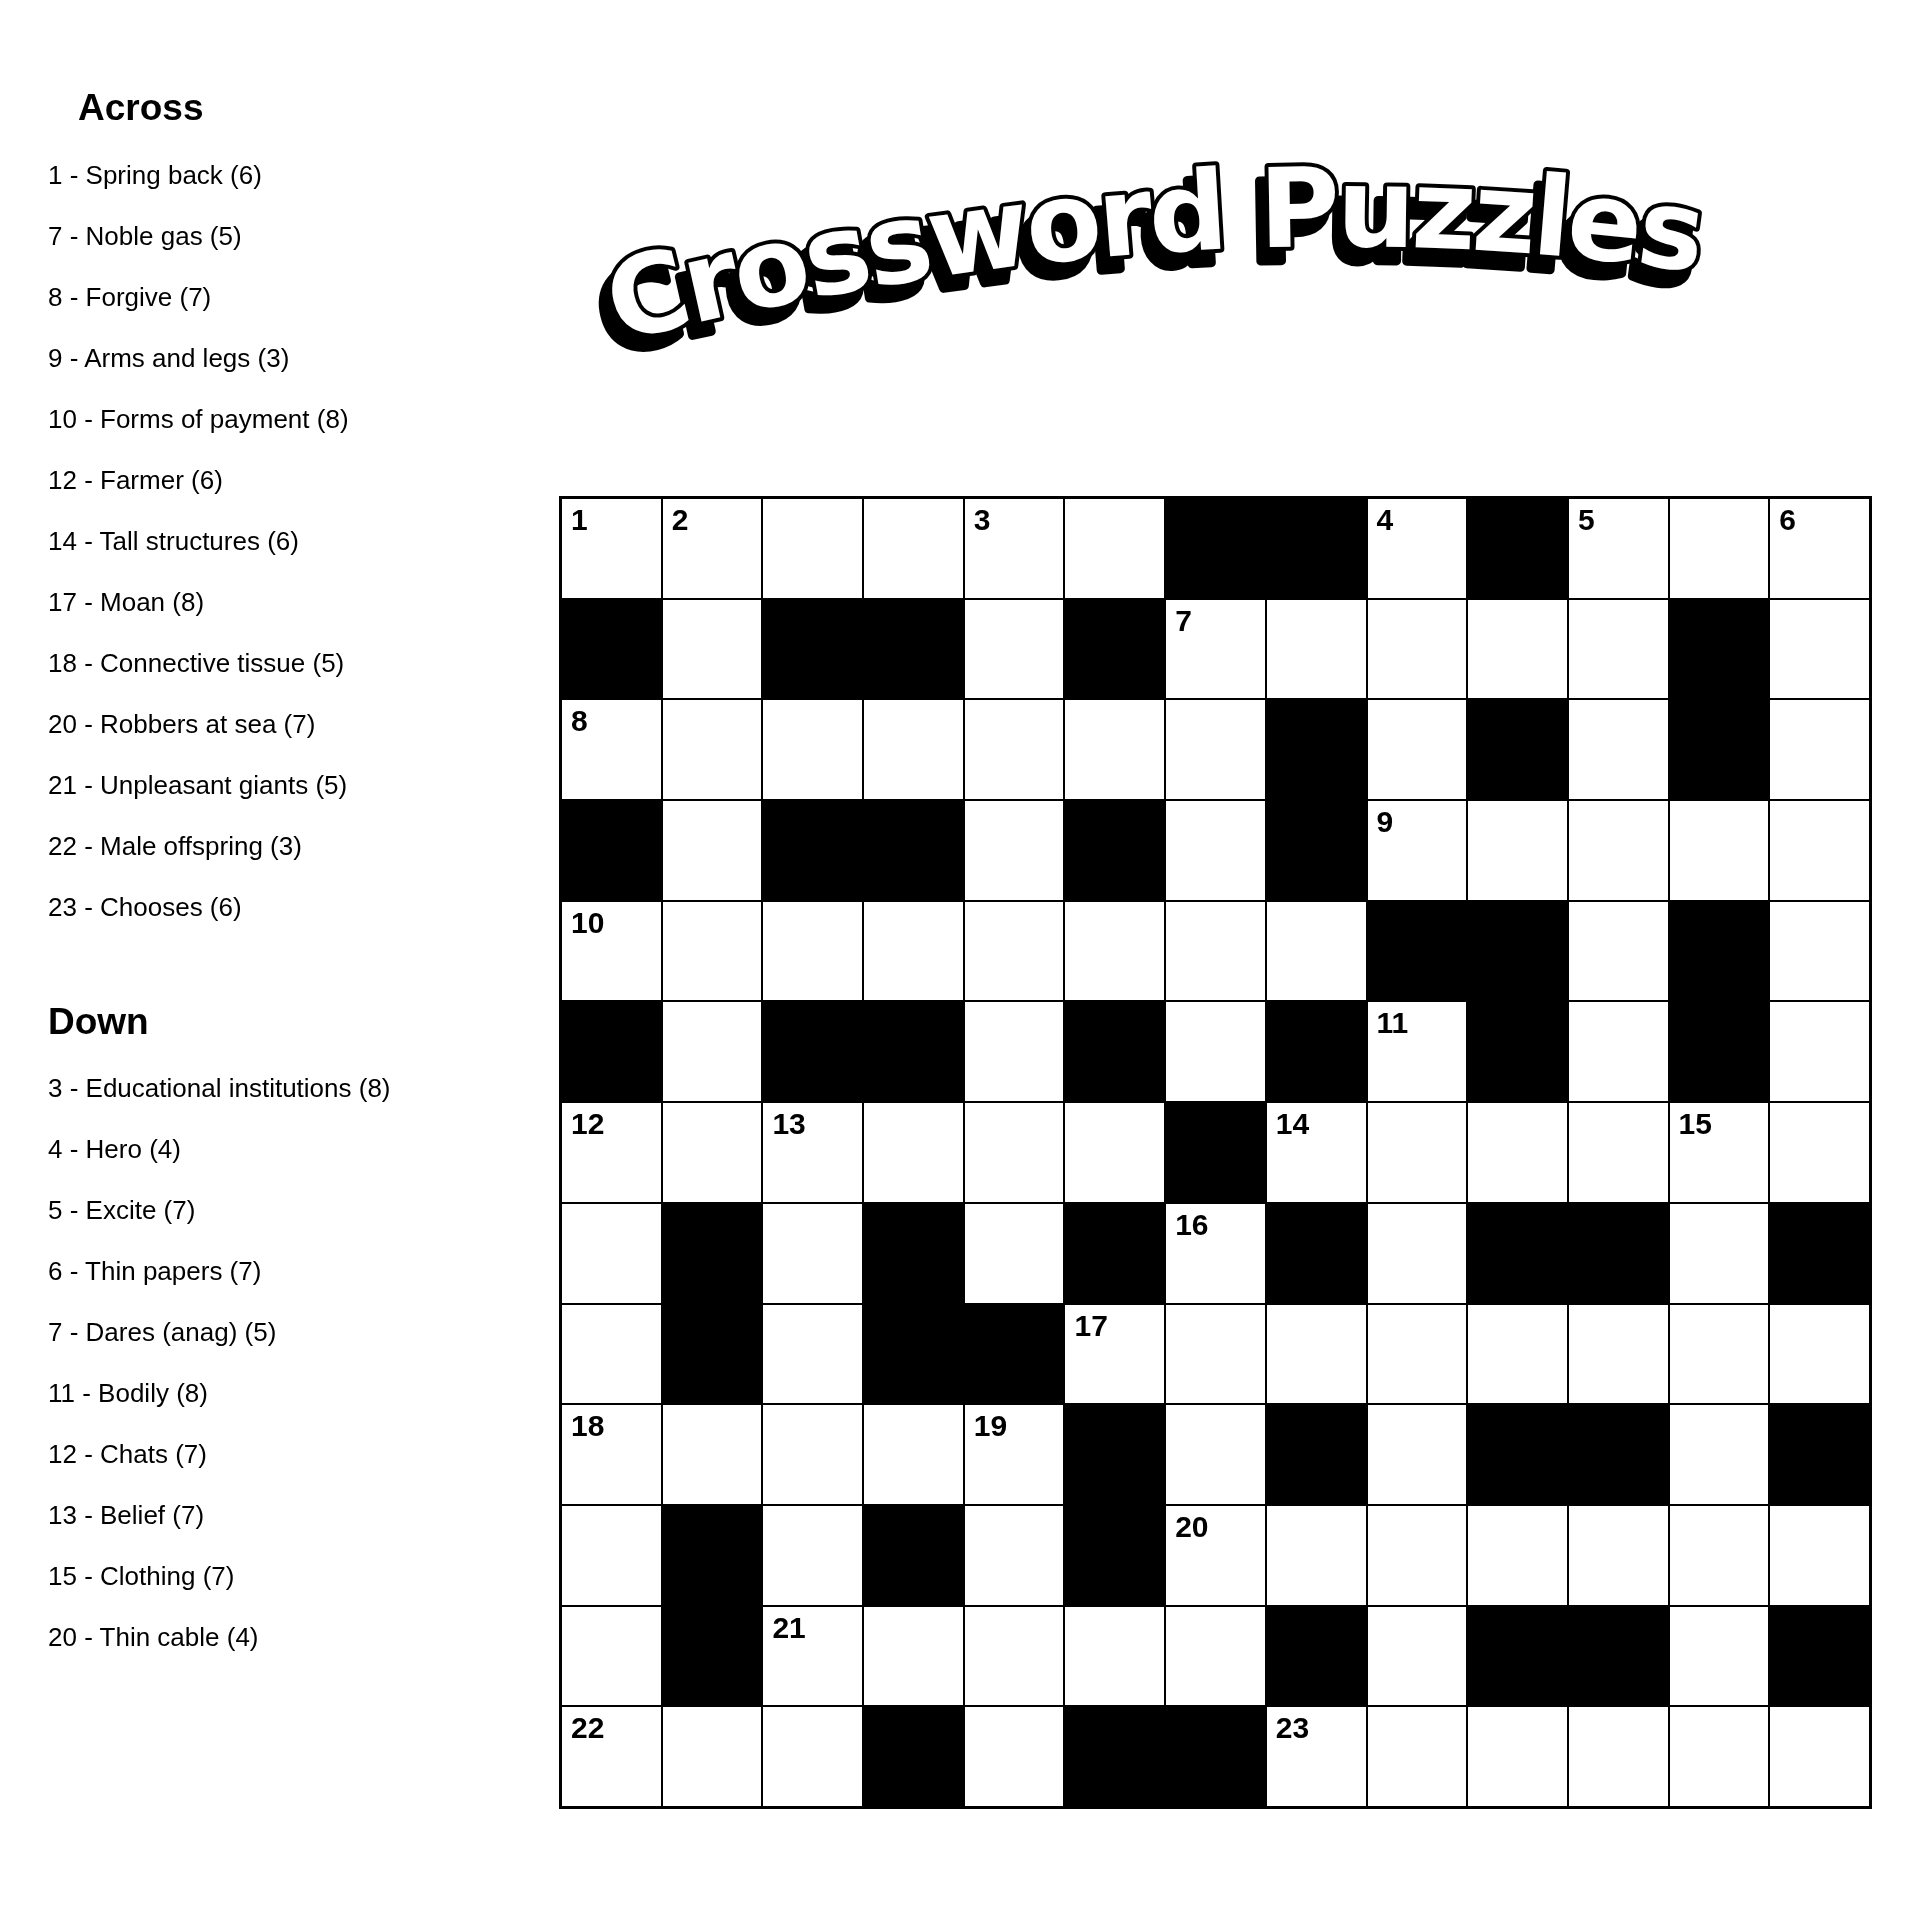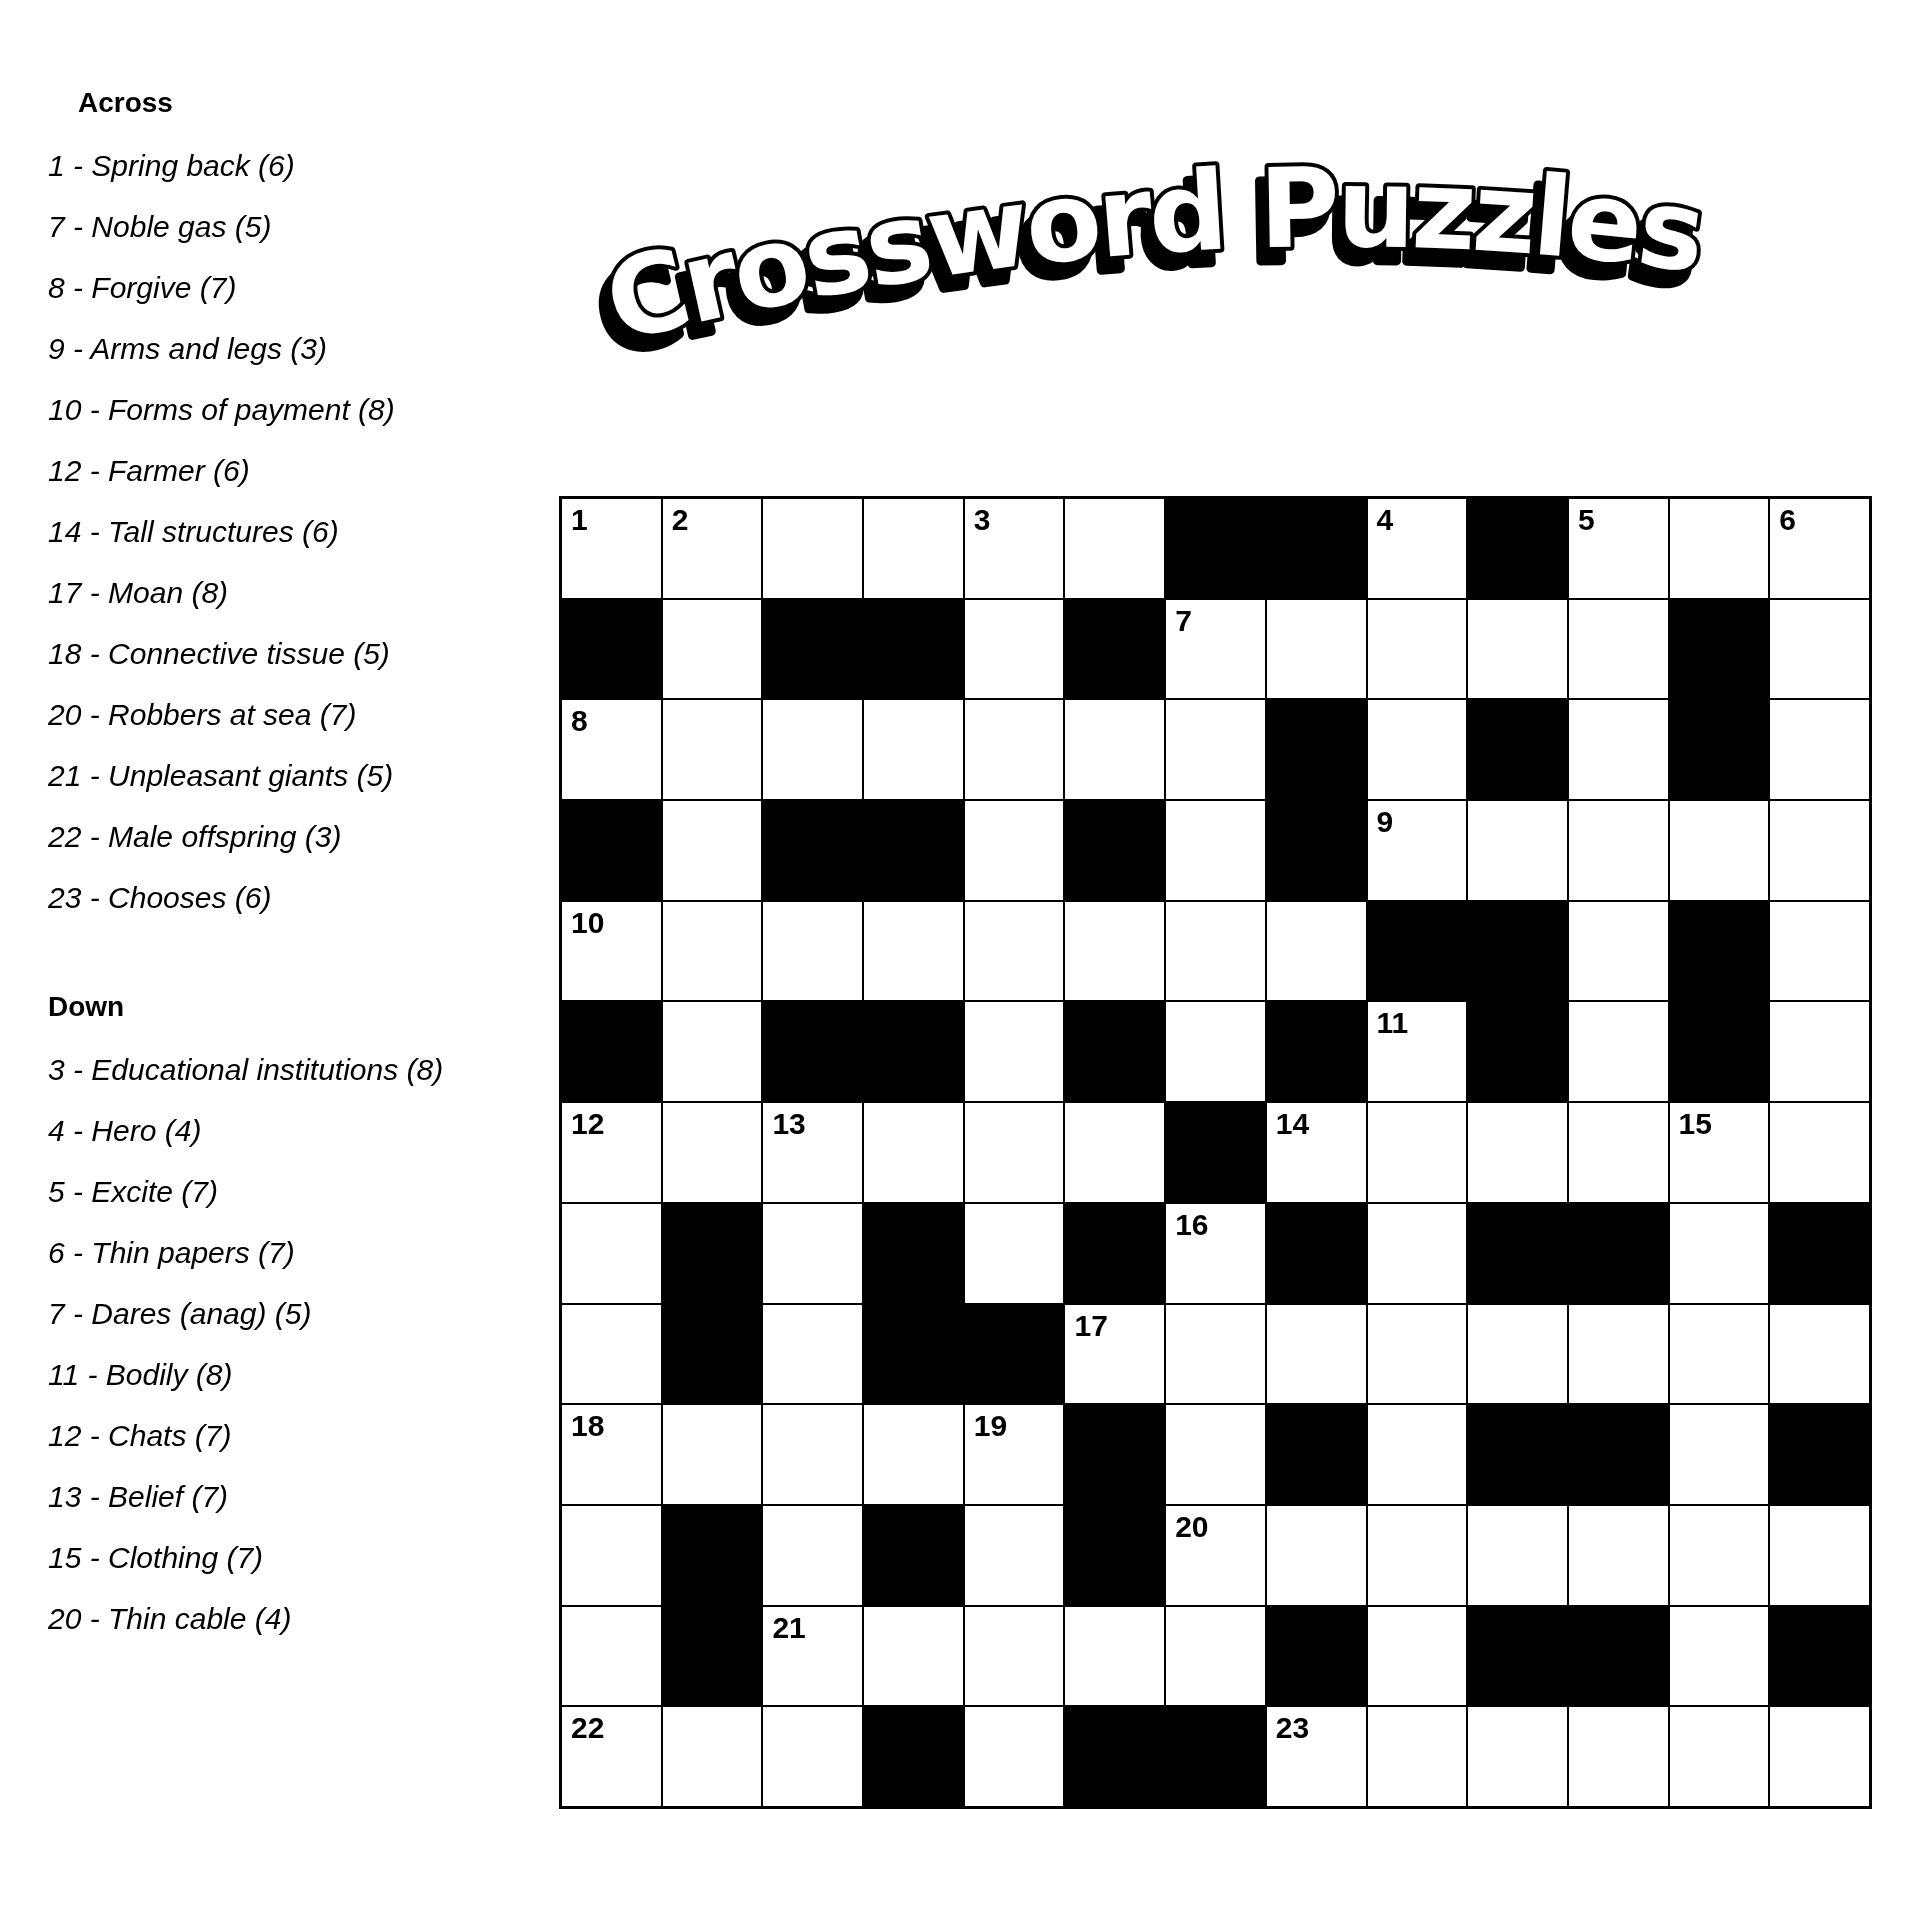--- a/index.html
+++ b/index.html
@@ -15,37 +15,36 @@
   .page { position: relative; width: 1920px; height: 1920px; }
 
   
   .clues {
     position: absolute;
     left: 48px;
     top: 88px;
     width: 520px;
   }
   .clues h2 {
-    font-size: 28px;
+    font-size: 37px;
     font-weight: bold;
     margin: 0;
     line-height: 1.1;
   }
   .clues h2.indent { margin-left: 30px; }
   .clues ul {
     list-style: none;
     margin: 16px 0 0 0;
     padding: 0;
   }
   .clues li {
-    font-size: 30px;
+    font-size: 26px;
     line-height: 61px;
     height: 61px;
     white-space: nowrap;
-    font-style: italic;
   }
   .down-heading { margin-top: 64px !important; }
 
   
   .title-svg {
     position: absolute;
     left: 598px;
     top: 130px;
     overflow: visible;
   }

